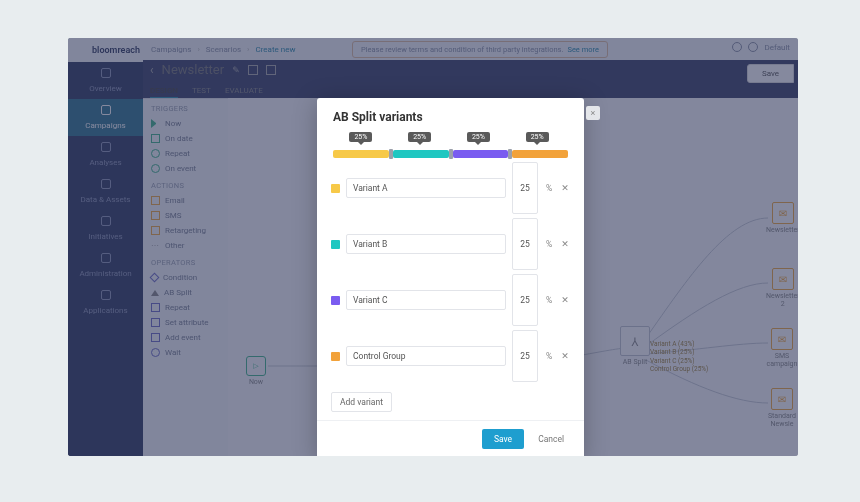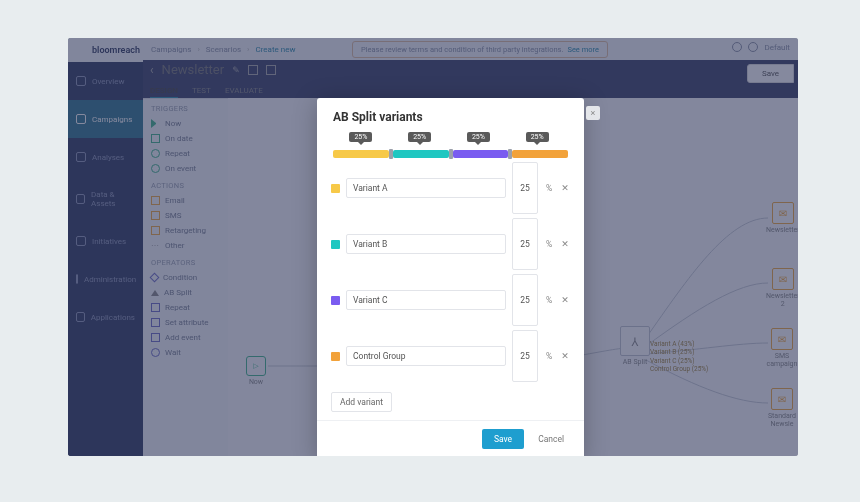--- a/index.html
+++ b/index.html
@@ -2,21 +2,21 @@
 <html><head>
 <meta charset="utf-8">
 <style>
   * { box-sizing: border-box; margin: 0; padding: 0; font-family: -apple-system, BlinkMacSystemFont, "Segoe UI", Roboto, sans-serif; }
   body { background: #e8edef; width: 860px; height: 502px; overflow: hidden; position: relative; }
   .app-frame { position: absolute; left: 68px; top: 38px; width: 730px; height: 418px; background: #3a4266; border-radius: 3px; overflow: hidden; }
   
   .left-nav { position: absolute; left:0; top:0; width:75px; height:100%; background:#2f3a5f; }
   .logo { display:flex; align-items:center; gap:16px; padding:6px 8px; background:#f5f7f9; color:#2f3a5f; font-size:9px; font-weight:600; }
   .logo-icon { width:12px;height:12px;border-radius:50%; background:#2f3a5f; display:inline-block;}
-  .nav-item { display:flex; align-items:center; gap:6px; padding:14px 8px; color:#8d97b8; font-size:8px; cursor:pointer;}
+  .nav-item { display:flex; align-items:center; gap:6px; padding:6px 8px; color:#8d97b8; font-size:8px; cursor:pointer;flex-direction:column;}
   .nav-item.active { background:#2f768f; color:#fff; }
   .nav-icon { width:10px; height:10px; display:inline-block; border:1px solid currentColor; border-radius:2px;}
   
   .top-bar { position:absolute; left:75px; top:0; right:0; height:22px; background:#f5f7f9; display:flex; align-items:center; padding:0 8px; font-size:8px; color:#8a93a6; gap:6px;}
   .top-bar .crumb-sep { color:#bbb; }
   .top-bar .crumb-current { color:#2a8cad; }
   .top-notice { position:absolute; left:284px; top:3px; font-size:7.5px; padding:3px 8px; border:1px solid #e0bfa0; border-radius:3px; color:#8a93a6; display:flex; gap:4px; align-items:center;}
   .top-notice a { color:#2a8cad; }
   .top-right { position:absolute; right:8px; top:4px; display:flex; gap:6px; align-items:center; font-size:8px; color:#8a93a6;}
   .circ { width:10px;height:10px;border:1px solid #8a93a6;border-radius:50%; }

